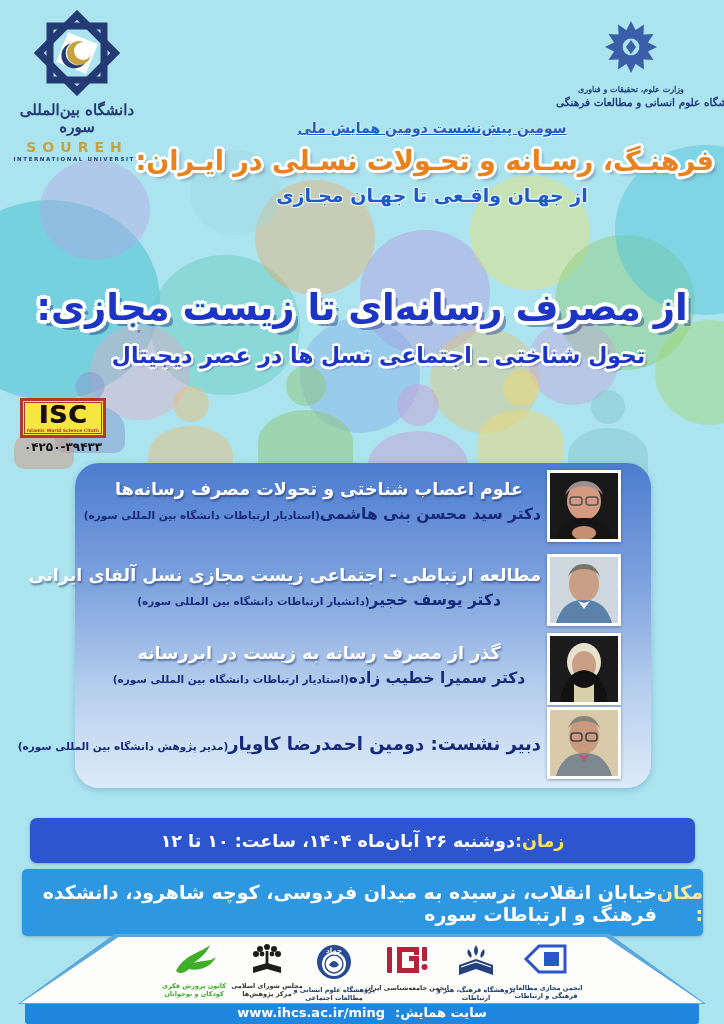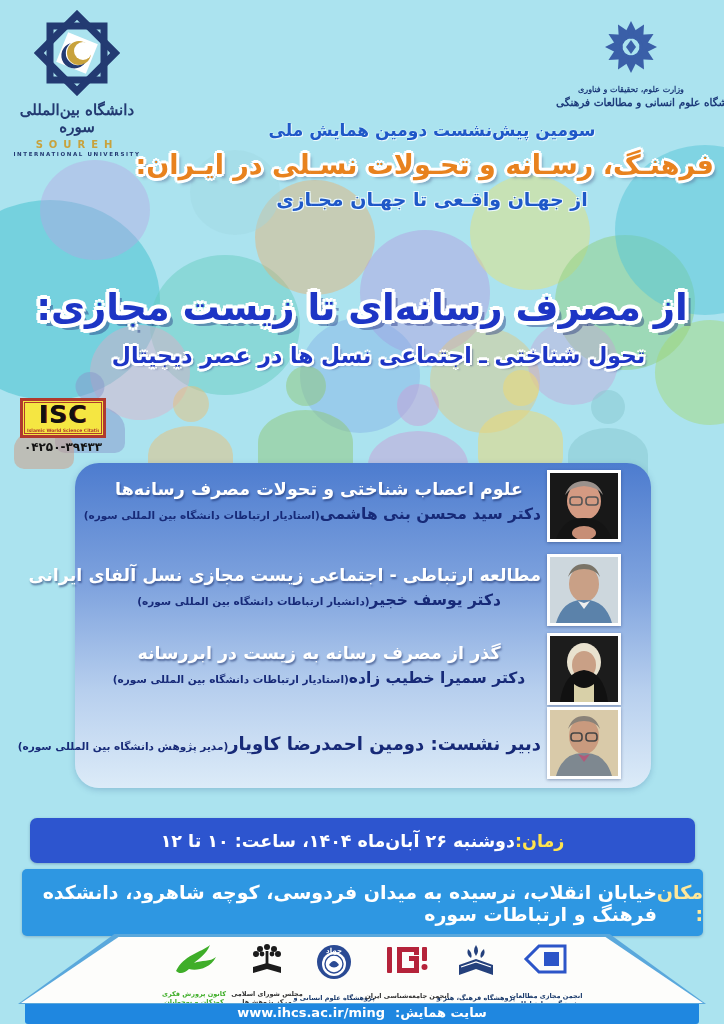--- a/index.html
+++ b/index.html
@@ -9,29 +9,29 @@
   
   .bubble-layer{position:absolute;left:0;top:0;width:724px;height:478px;overflow:hidden;z-index:0;pointer-events:none;}
   .bubble{position:absolute;border-radius:50%;}
   .person{position:absolute;}
   .person .p-head{position:absolute;left:50%;transform:translateX(-50%);top:0;border-radius:50%;}
   .person .p-body{position:absolute;left:0;bottom:0;width:100%;border-radius:50% 50% 10px 10px;}
 
   
   .soureh{position:absolute;left:12px;top:10px;width:130px;text-align:center;z-index:2;}
   .soureh .calli{font-size:15px;font-weight:bold;color:#233a72;line-height:1.1;margin-top:2px;font-family:"DejaVu Serif",serif;}
-  .soureh .en1{font-size:10px;font-weight:bold;color:#c8a23c;letter-spacing:6px;margin-top:4px;}
+  .soureh .en1{font-size:14px;font-weight:bold;color:#c8a23c;letter-spacing:6px;margin-top:4px;}
   .soureh .en2{font-size:5.5px;font-weight:bold;color:#233a72;letter-spacing:1.6px;margin-top:1px;}
   .ihcs{position:absolute;right:18px;top:18px;width:150px;text-align:center;z-index:2;}
   .ihcs .t1{font-size:8px;font-weight:bold;color:#1c3a7a;margin-top:4px;font-family:"DejaVu Serif",serif;}
   .ihcs .t2{font-size:10.5px;font-weight:bold;color:#1c3a7a;margin-top:2px;font-family:"DejaVu Serif",serif;white-space:nowrap;}
 
   
   .hdr{position:absolute;left:150px;right:10px;top:120px;text-align:center;z-index:2;direction:rtl;}
-  .hdr .pre{font-size:17px;font-weight:bold;color:#1f58c8;text-shadow:0 0 2px #eaf8fd,1px 1px 0 #eaf8fd;}
+  .hdr .pre{font-size:14px;font-weight:bold;color:#1f58c8;text-shadow:0 0 2px #eaf8fd,1px 1px 0 #eaf8fd;text-decoration:underline;}
   .hdr .big{margin-top:9px;font-size:27px;font-weight:bold;color:#e8821e;white-space:nowrap;
     text-shadow:-2px -2px 0 #fff,2px -2px 0 #fff,-2px 2px 0 #fff,2px 2px 0 #fff,0 3px 0 #fff,0 -3px 0 #fff,3px 0 0 #fff,-3px 0 0 #fff,4px 4px 3px rgba(90,110,150,.5);}
   .hdr .sub{margin-top:8px;font-size:19px;font-weight:bold;color:#1f58c8;
     text-shadow:-1px -1px 0 #eaf8fd,1px 1px 0 #eaf8fd,1px -1px 0 #eaf8fd,-1px 1px 0 #eaf8fd;}
 
   .maintitle{position:absolute;left:0;right:0;top:286px;text-align:center;z-index:2;direction:rtl;}
   .maintitle .l1{font-size:37px;font-weight:bold;color:#1d35c5;white-space:nowrap;
     text-shadow:-3px -3px 0 #fff,3px -3px 0 #fff,-3px 3px 0 #fff,3px 3px 0 #fff,0 4px 0 #fff,0 -4px 0 #fff,4px 0 0 #fff,-4px 0 0 #fff,6px 6px 0 rgba(25,40,120,.4);}
   .maintitle .l2{margin-top:14px;font-size:22px;font-weight:bold;color:#1d35c5;
     text-shadow:-2px -2px 0 #fff,2px -2px 0 #fff,-2px 2px 0 #fff,2px 2px 0 #fff,0 3px 0 #fff,0 -3px 0 #fff,3px 3px 2px rgba(25,40,120,.4);padding-left:33px;}
@@ -64,21 +64,21 @@
   .bar-place{position:absolute;left:22px;right:21px;top:869px;height:67px;background:#2e97e2;border-radius:5px;z-index:2;
     display:flex;align-items:center;justify-content:center;direction:rtl;font-size:19px;font-weight:bold;color:#fff;box-shadow:0 1px 3px rgba(20,40,90,.25);}
   .bar-place .ylbl{color:#ffe89a;}
 
   
   .band-border{position:absolute;left:18px;top:934px;width:688px;height:70px;background:#5aa8dc;z-index:3;
     clip-path:polygon(14% 0,86% 0,100% 100%,0 100%);}
   .band{position:absolute;left:21px;top:937px;width:682px;height:66px;background:#fdfdfb;z-index:4;
     clip-path:polygon(14.3% 0,85.7% 0,100% 100%,0 100%);}
   .logo-item{position:absolute;top:6px;width:86px;text-align:center;}
-  .logo-item .cap{font-size:6.5px;line-height:1.25;font-weight:bold;margin-top:9px;direction:rtl;}
+  .logo-item .cap{font-size:6.5px;line-height:1.25;font-weight:bold;margin-top:1px;direction:rtl;}
   .cap-green{color:#3fae29;} .cap-dark{color:#333;} .cap-navy{color:#1a3a6b;}
   .site-bar{position:absolute;left:25px;right:25px;top:1000px;height:24px;background:#1f87e0;z-index:2;border-radius:3px;
     display:flex;align-items:center;justify-content:center;direction:rtl;color:#fff;font-size:13px;font-weight:bold;gap:10px;}
   .site-bar .url{direction:ltr;font-weight:bold;}
 </style>
 </head>
 <body>
 
 <div class="poster">
 

